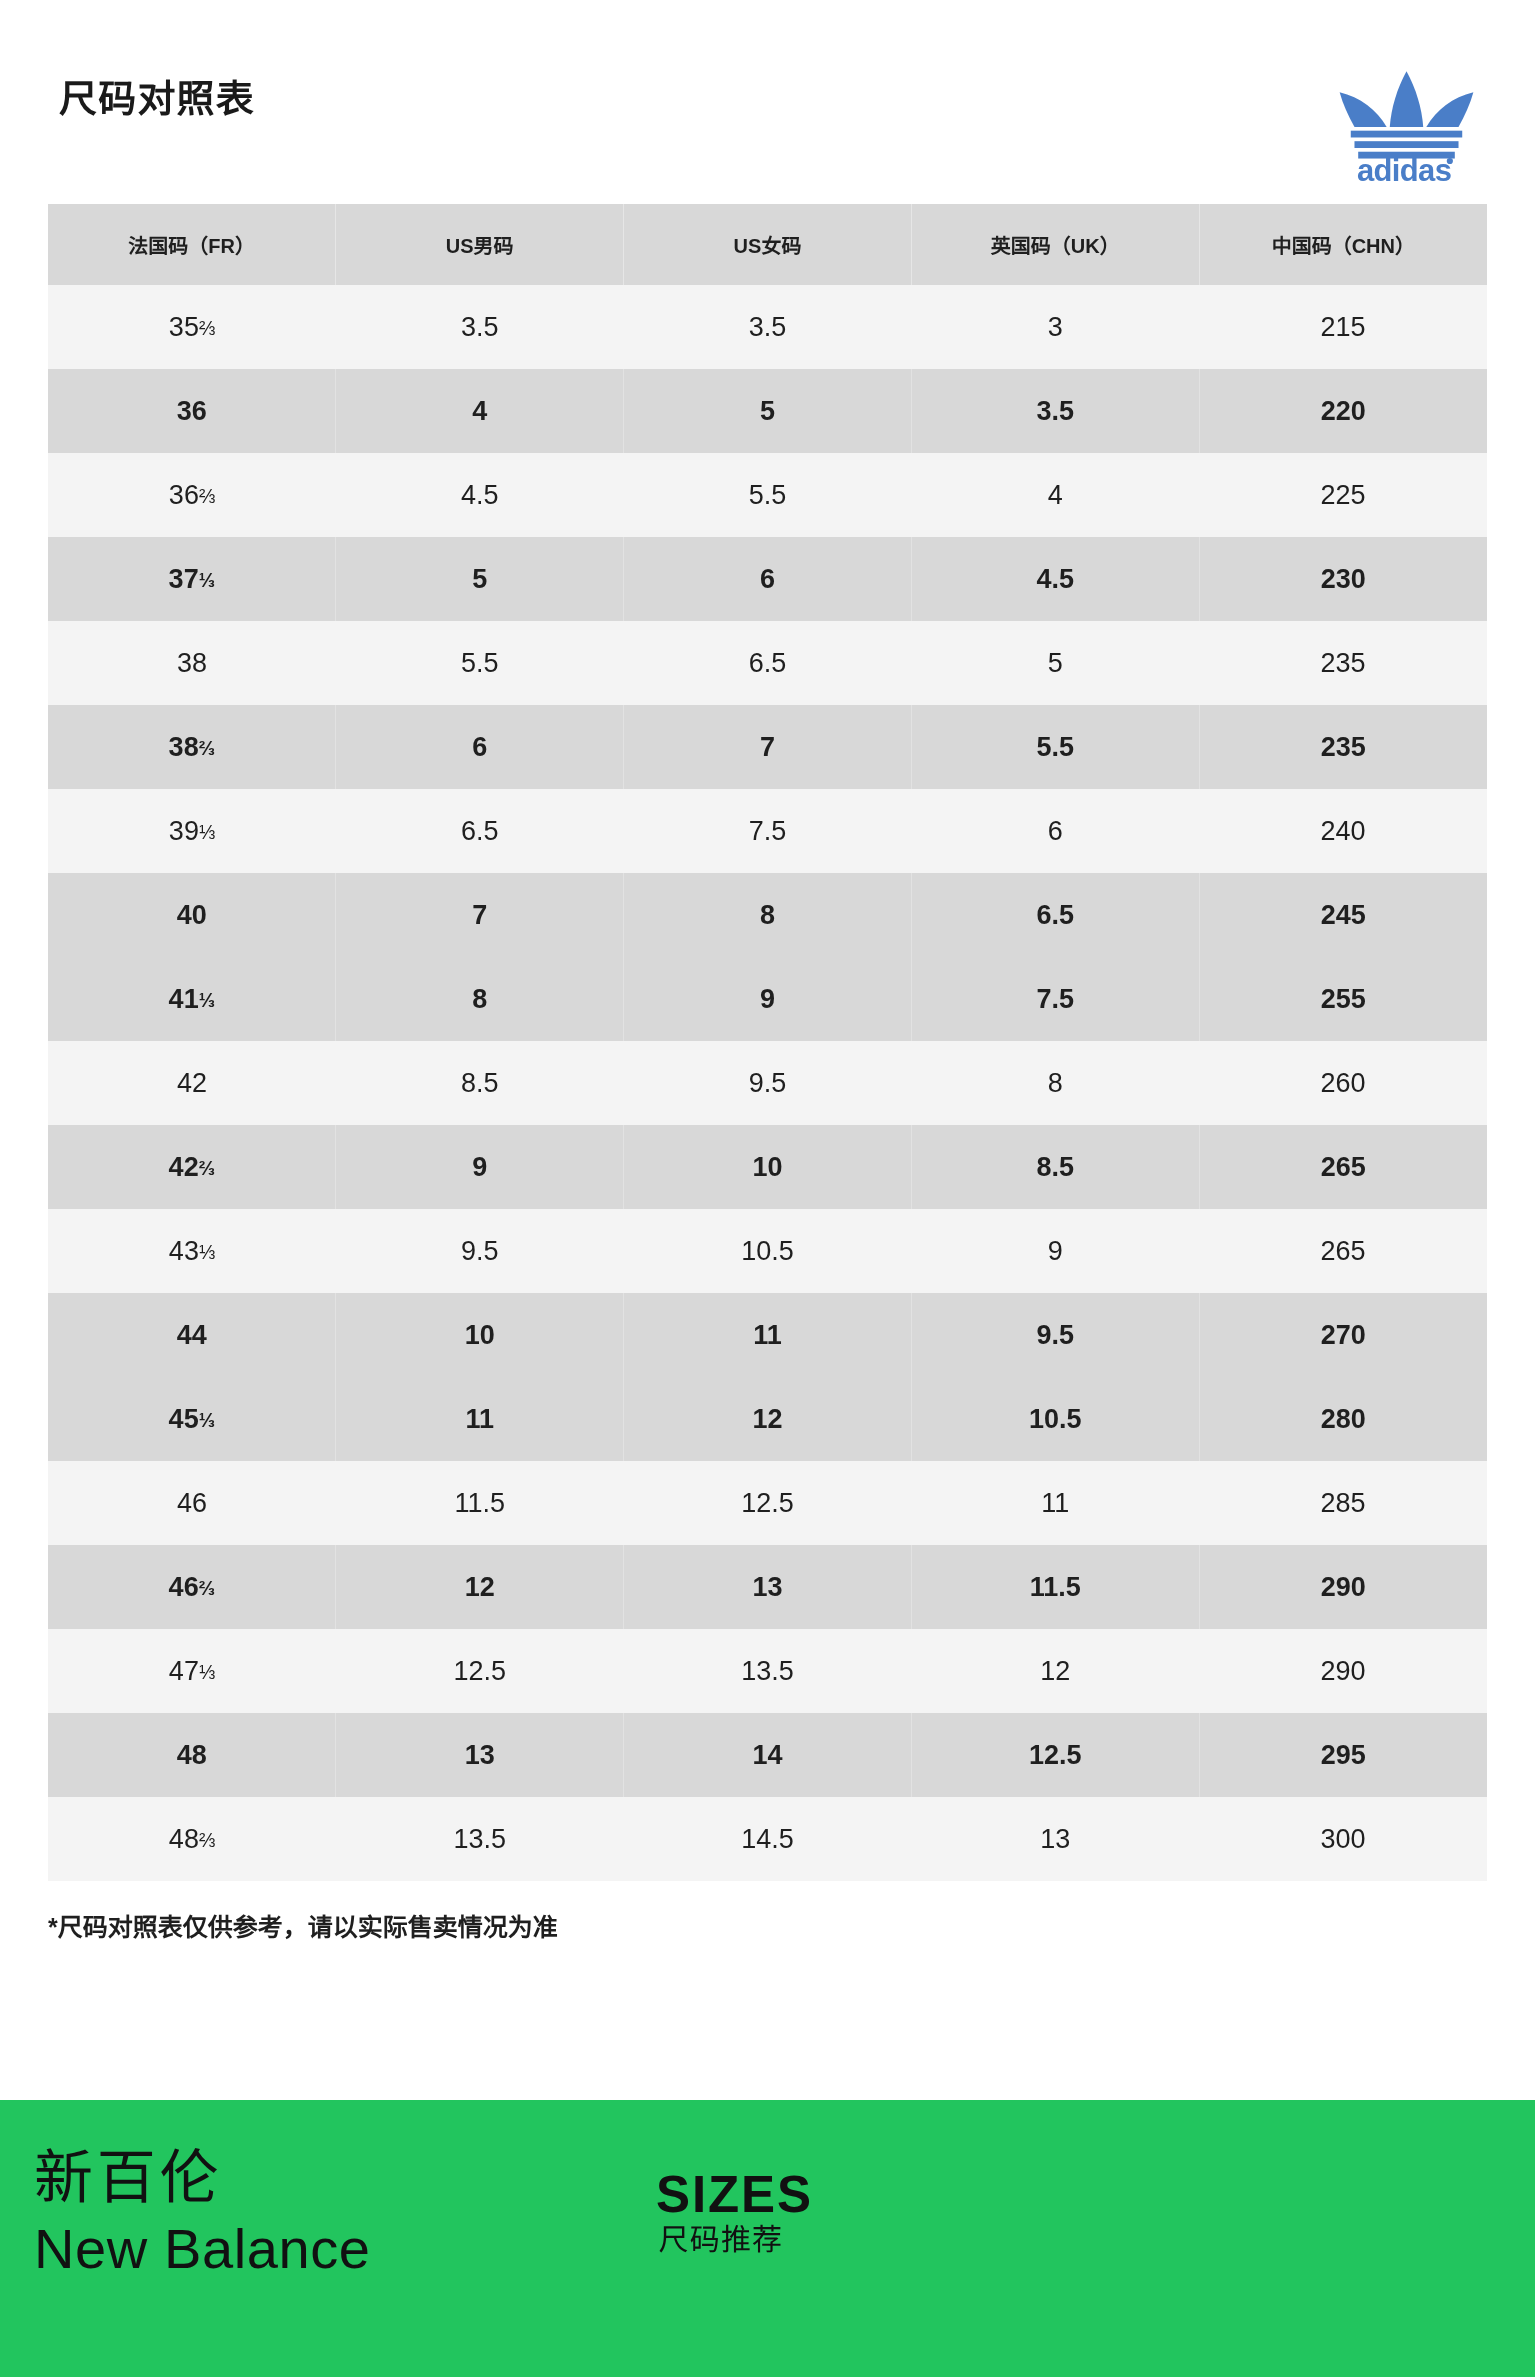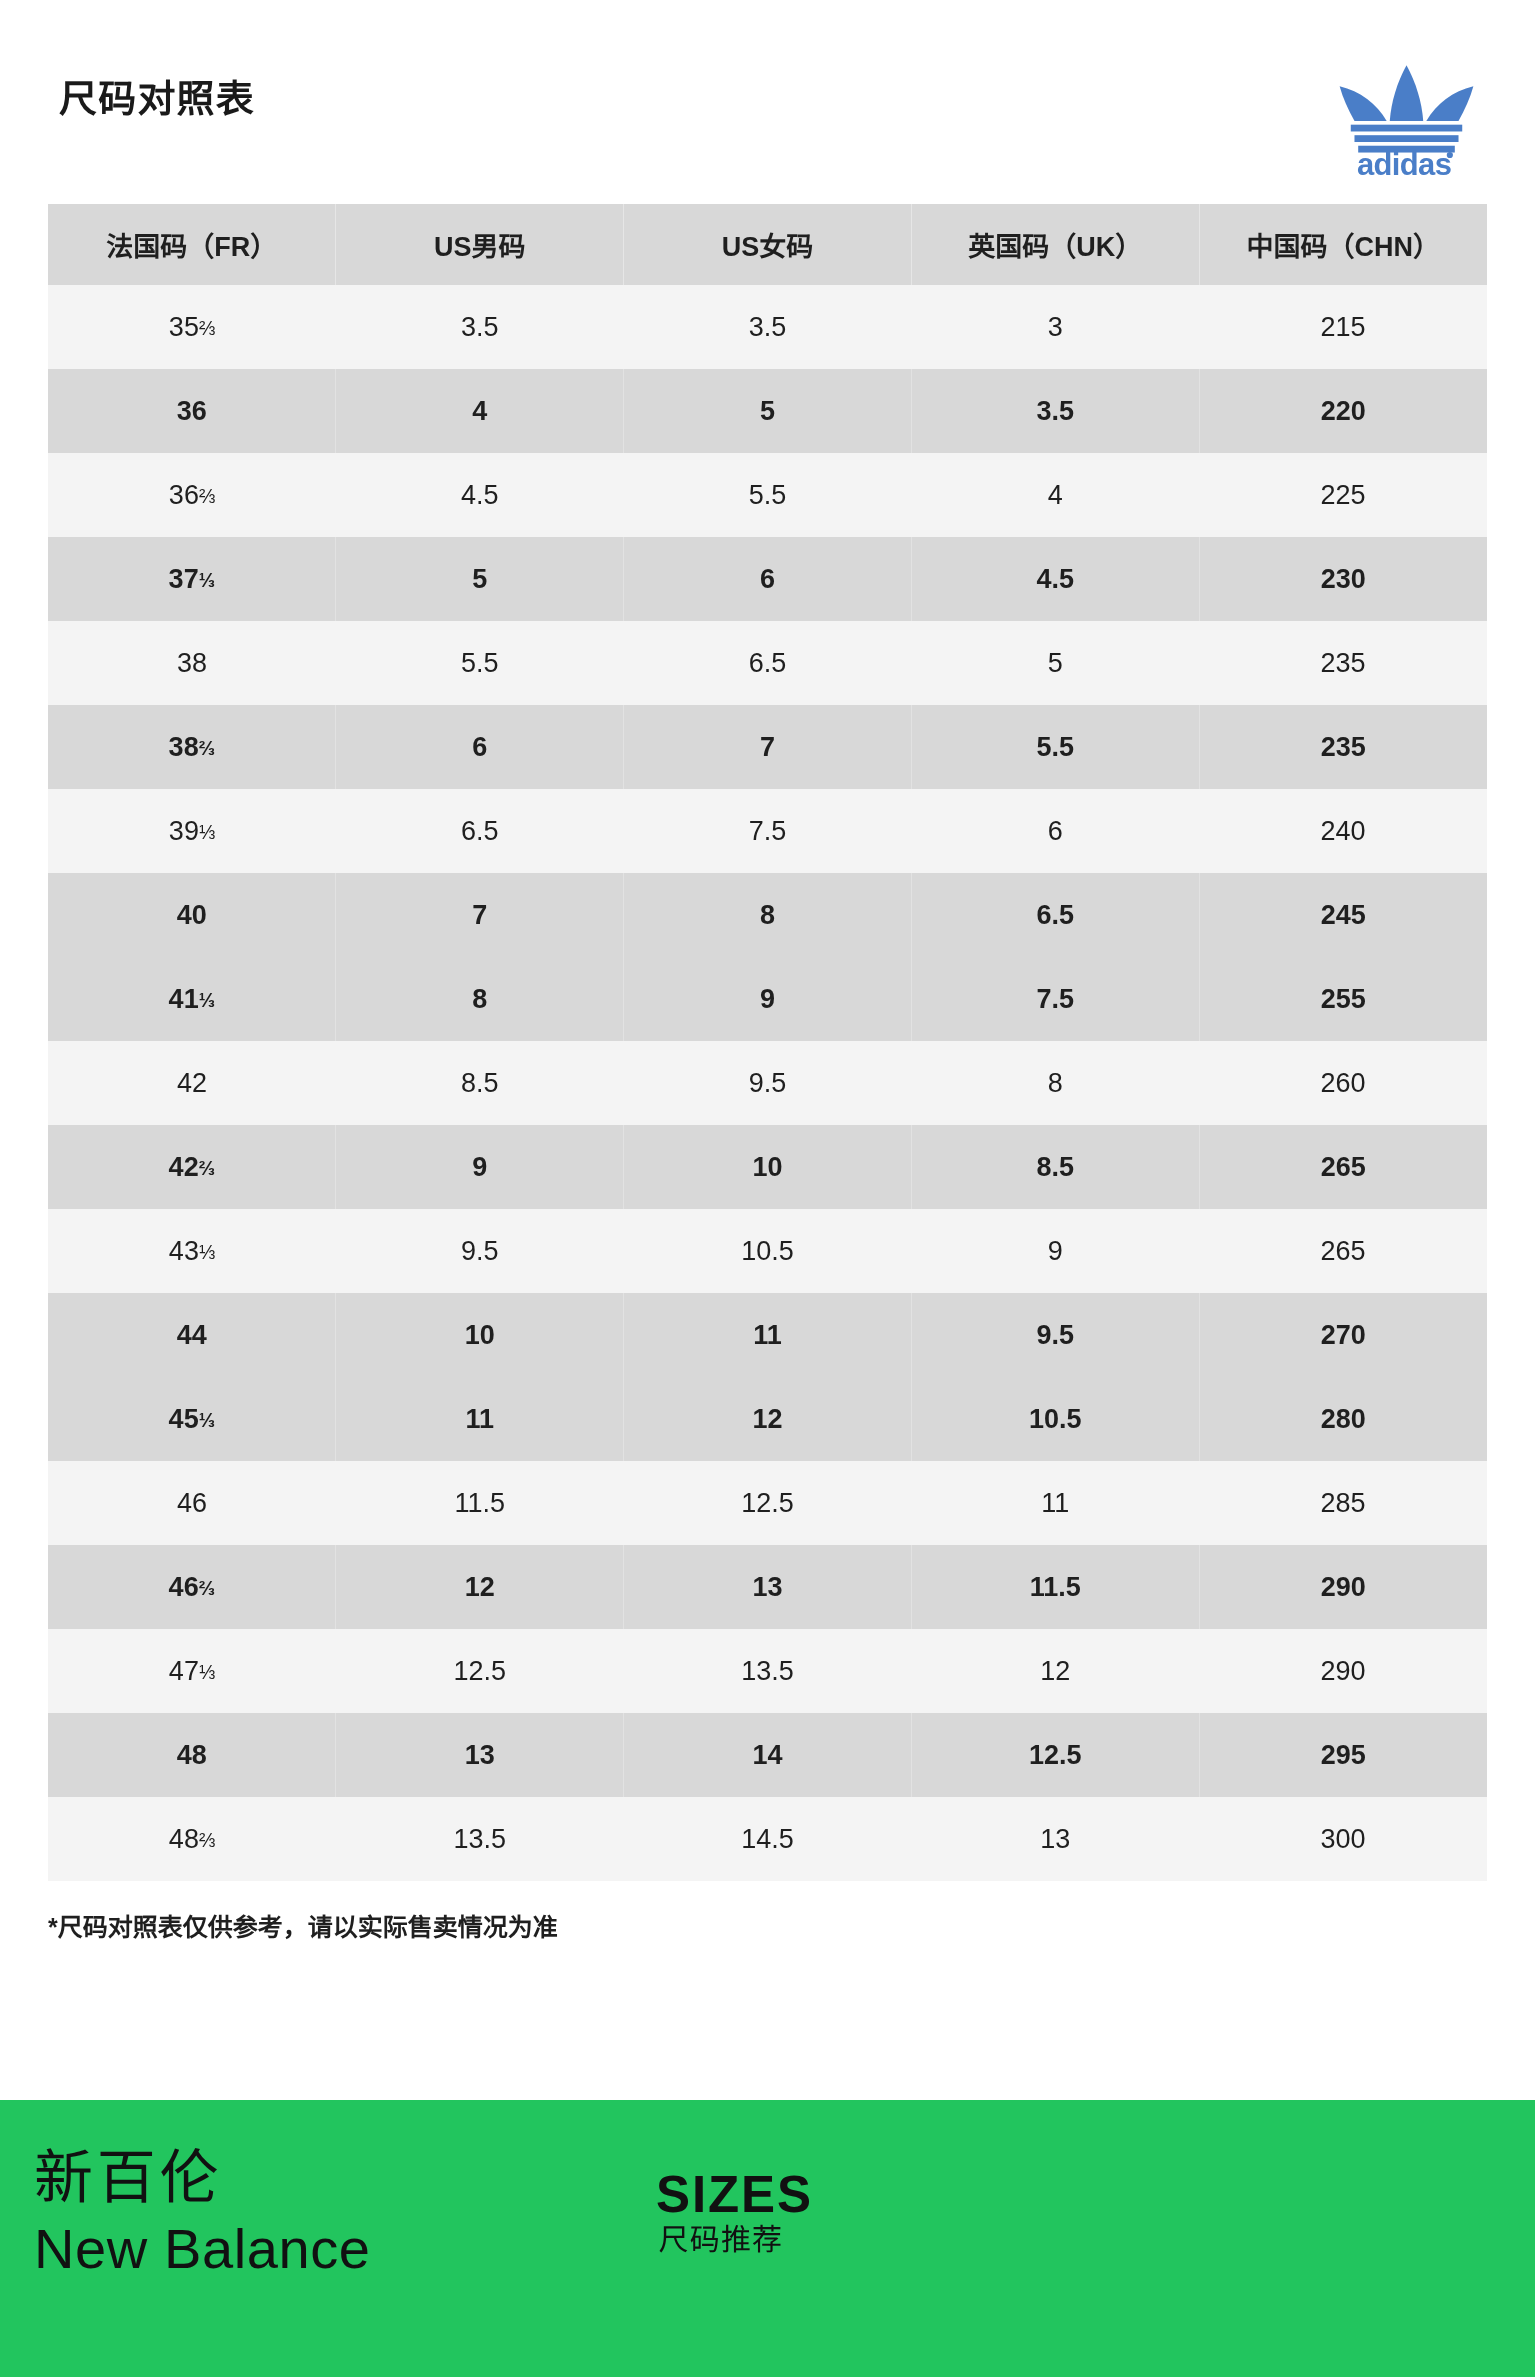--- a/index.html
+++ b/index.html
@@ -33,42 +33,42 @@
     color: #1a1a1a;
     letter-spacing: 1.2px;
     line-height: 1;
     white-space: nowrap;
   }
 
   
   .brand-logo {
     position: absolute;
     right: 48px;
-    top: 54px;
+    top: 60px;
     width: 161px;
     height: 124px;
   }
   .brand-logo svg { display: block; width: 100%; height: 100%; }
 
   
   .size-table-wrap {
     margin: 0 48px;
     width: 1439px;
   }
   table.size-table {
     border-collapse: collapse;
     width: 100%;
     table-layout: fixed;
   }
   table.size-table col { width: 20%; }
 
   table.size-table th {
     background: #d8d8d8;
     color: #1f1f1f;
-    font-size: 27px;
+    font-size: 20px;
     font-weight: 600;
     height: 79px;
     text-align: center;
     vertical-align: middle;
     border-right: 1.2px solid #e6e6e6;
     letter-spacing: 0px;
     white-space: nowrap;
   }
   table.size-table th:last-child { border-right: none; }
 

